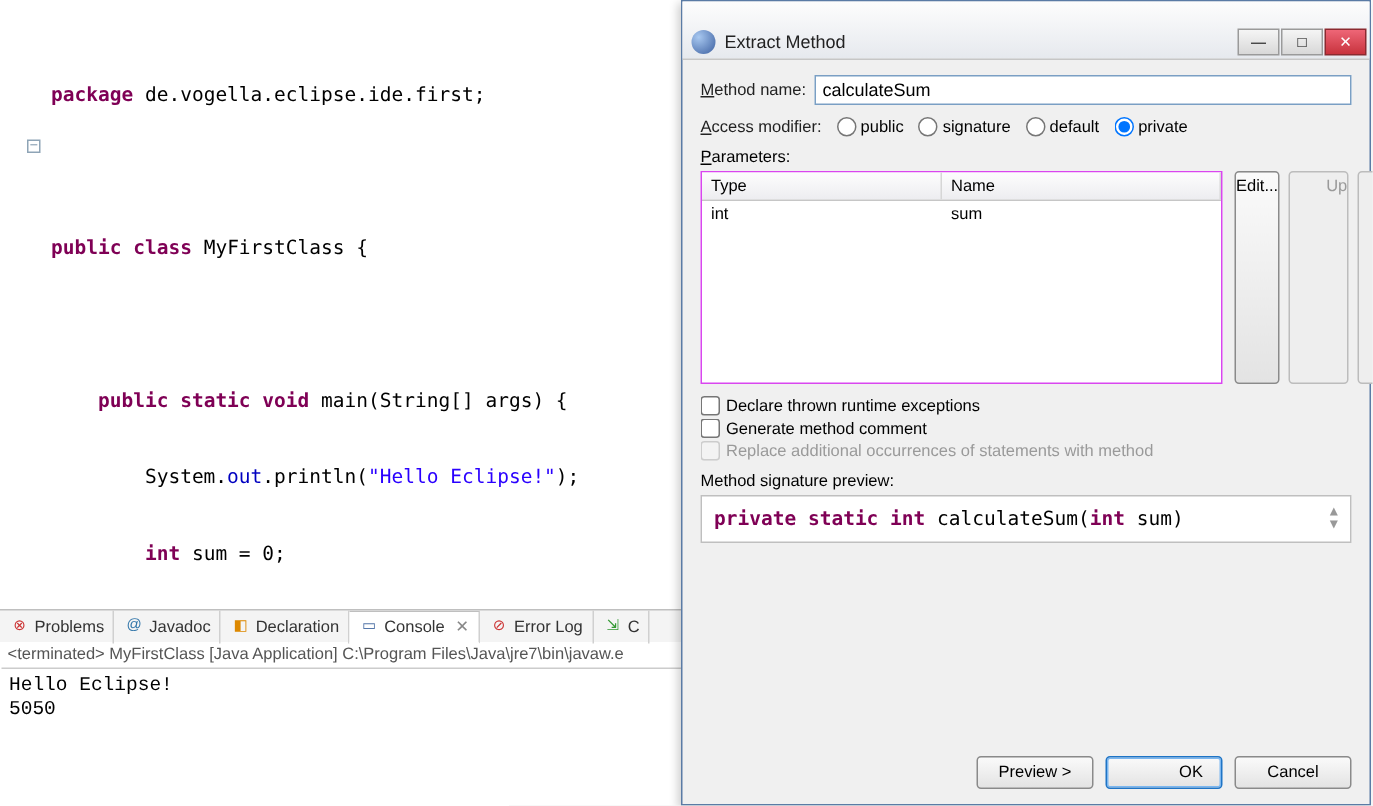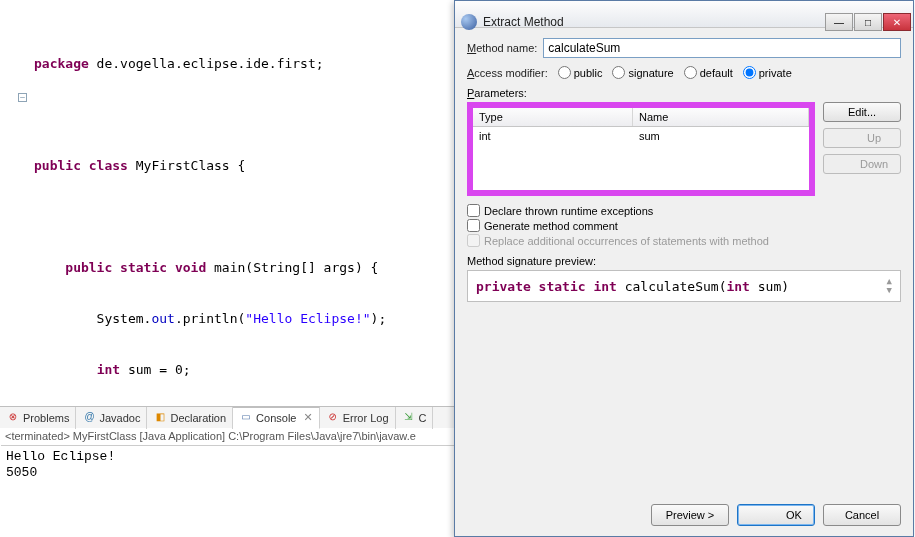--- a/index.html
+++ b/index.html
@@ -61,21 +61,21 @@
     padding:2px 6px; white-space:pre; line-height:16px;
   }
   
   .dialog {
     position:absolute; left:454px; top:0; width:460px; height:537px;
     border:1px solid #5a7ba5;
     background:#f0f0f0;
     box-shadow: -2px 2px 6px rgba(0,0,0,0.2);
   }
   .titlebar {
-    height:27px;
+    height:39px;
     background: linear-gradient(#fdfdfd,#e6e9ee);
     border-bottom:1px solid #c6c6c6;
     display:flex; align-items:center; padding:16px 2px 0 6px;
     font-size:12px;
   }
   .titlebar .app-icon {
     width:16px; height:16px; border-radius:50%;
     background: radial-gradient(circle at 30% 30%, #a8c8f0, #3b5fa0);
     margin-right:6px;
   }
@@ -94,32 +94,32 @@
   .lbl { font-size:11px; color:#222; }
   .underline-key { text-decoration:underline; }
   input[type=text].method-name {
     flex:1; border:1px solid #7a9fc4; padding:2px 4px; font-size:12px;
     background:#fff;
   }
   .radio-row { display:flex; align-items:center; gap:10px; font-size:11px; }
   .radio-row label { display:flex; align-items:center; gap:3px; cursor:pointer;}
   .param-block { display:flex; gap:8px; }
   .param-table {
-    flex:1; border:6px solid #d946ef; background:#fff; height:94px;
+    flex:1; border:1px solid #d946ef; background:#fff; height:142px;
     font-size:11px;
   }
   .param-table .hdr { display:flex; background:linear-gradient(#fdfdfd,#ededf0); border-bottom:1px solid #c6c6c6;}
   .param-table .hdr div { padding:3px 6px; border-right:1px solid #d6d6d6;}
   .param-table .hdr .c1 { width:160px;}
   .param-table .hdr .c2 { flex:1;}
   .param-table .trow { display:flex; }
   .param-table .trow div { padding:3px 6px; }
   .param-table .trow .c1 { width:160px;}
   .param-table .trow .c2 { flex:1;}
-  .side-btns { display:flex; flex-direction:column; gap:6px; width:78px;}
+  .side-btns { display:flex; gap:6px; width:78px;}
   .btn {
     background:linear-gradient(#fafafa,#e3e3e3);
     border:1px solid #8a8a8a; border-radius:3px;
     padding:3px 0; font-size:11px; text-align:center; cursor:pointer;
   }
   .btn.disabled { color:#9a9a9a; border-color:#bcbcbc; background:#eee; cursor:default;padding-left:24px;}
   .checks { margin-top:8px; font-size:11px;}
   .checks label { display:flex; align-items:center; gap:4px; margin-bottom:2px; }
   .checks label.dis { color:#9a9a9a;align-items:center; }
   .sig-preview {

